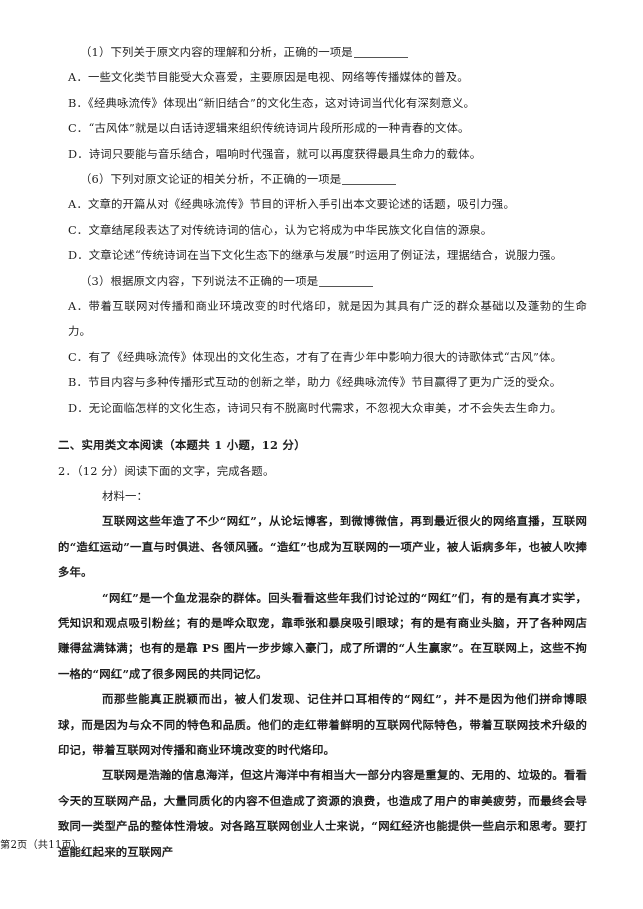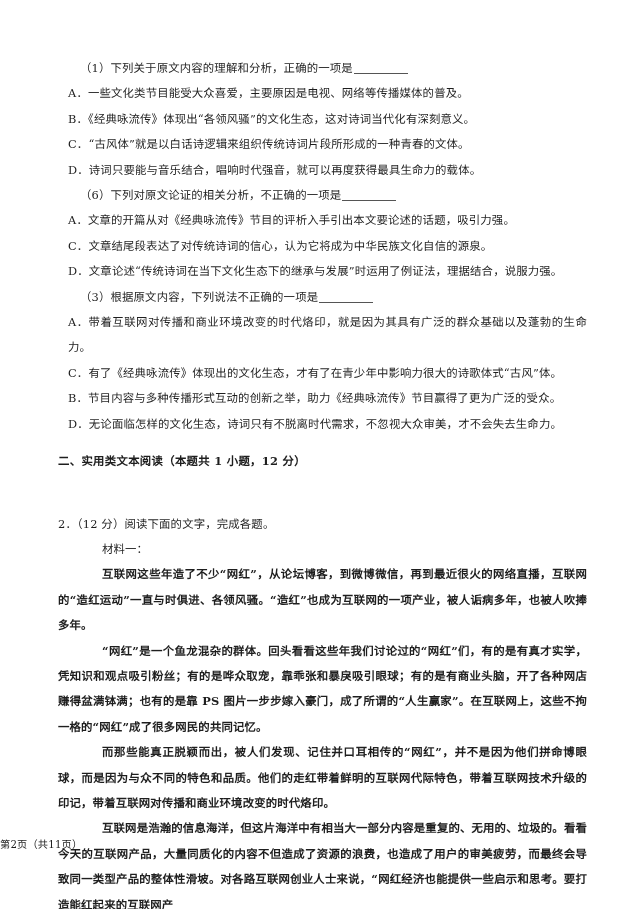--- a/index.html
+++ b/index.html
@@ -17,21 +17,21 @@
     overflow: hidden;
   }
 
   .page {
     position: absolute;
     left: 0; top: 0;
     width: 643px;
     height: 783px;
     background: #ffffff;
     box-sizing: border-box;
-    padding: 56px 56px 0 58px;
+    padding: 40px 56px 0 58px;
   }
 
   .body-col {
     width: 100%;
   }
 
   
   .q-stem,
   .opt,
   .para,
@@ -69,21 +69,20 @@
 
   .sec-head {
     font-weight: bold;
     padding-left: 0;
     margin-top: 10px;
     letter-spacing: 0.3px;
   }
 
   .q-num {
     padding-left: 0;
-    margin-top: 37px;
   }
 
   .mat-label {
     padding-left: 44px;
   }
 
   .para {
     text-indent: 44px;
     padding-left: 0;
     font-weight: bold;
@@ -102,21 +101,21 @@
   .spacer-sm { height: 2px; }
 </style>
 </head>
 <body>
 
 <div class="page">
   <div class="body-col">
 
     <div class="q-stem"><span>（1）下列关于原文内容的理解和分析，正确的一项是</span><span class="blank"></span></div>
     <div class="opt"><span class="lbl">A．</span><span>一些文化类节目能受大众喜爱，主要原因是电视、网络等传播媒体的普及。</span></div>
-    <div class="opt"><span class="lbl">B．</span><span>《经典咏流传》体现出“各领风骚”的文化生态，这对诗词当代化有深刻意义。</span></div>
+    <div class="opt"><span class="lbl">B．</span><span>《经典咏流传》体现出“新旧结合”的文化生态，这对诗词当代化有深刻意义。</span></div>
     <div class="opt"><span class="lbl">C．</span><span>“古风体”就是以白话诗逻辑来组织传统诗词片段所形成的一种青春的文体。</span></div>
     <div class="opt"><span class="lbl">D．</span><span>诗词只要能与音乐结合，唱响时代强音，就可以再度获得最具生命力的载体。</span></div>
 
     <div class="q-stem"><span>（6）下列对原文论证的相关分析，不正确的一项是</span><span class="blank"></span></div>
     <div class="opt"><span class="lbl">A．</span><span>文章的开篇从对《经典咏流传》节目的评析入手引出本文要论述的话题，吸引力强。</span></div>
     <div class="opt"><span class="lbl">C．</span><span>文章结尾段表达了对传统诗词的信心，认为它将成为中华民族文化自信的源泉。</span></div>
     <div class="opt"><span class="lbl">D．</span><span>文章论述“传统诗词在当下文化生态下的继承与发展”时运用了例证法，理据结合，说服力强。</span></div>
 
     <div class="q-stem"><span>（3）根据原文内容，下列说法不正确的一项是</span><span class="blank"></span></div>
     <div class="opt"><span class="lbl">A．</span><span>带着互联网对传播和商业环境改变的时代烙印，就是因为其具有广泛的群众基础以及蓬勃的生命力。</span></div>

